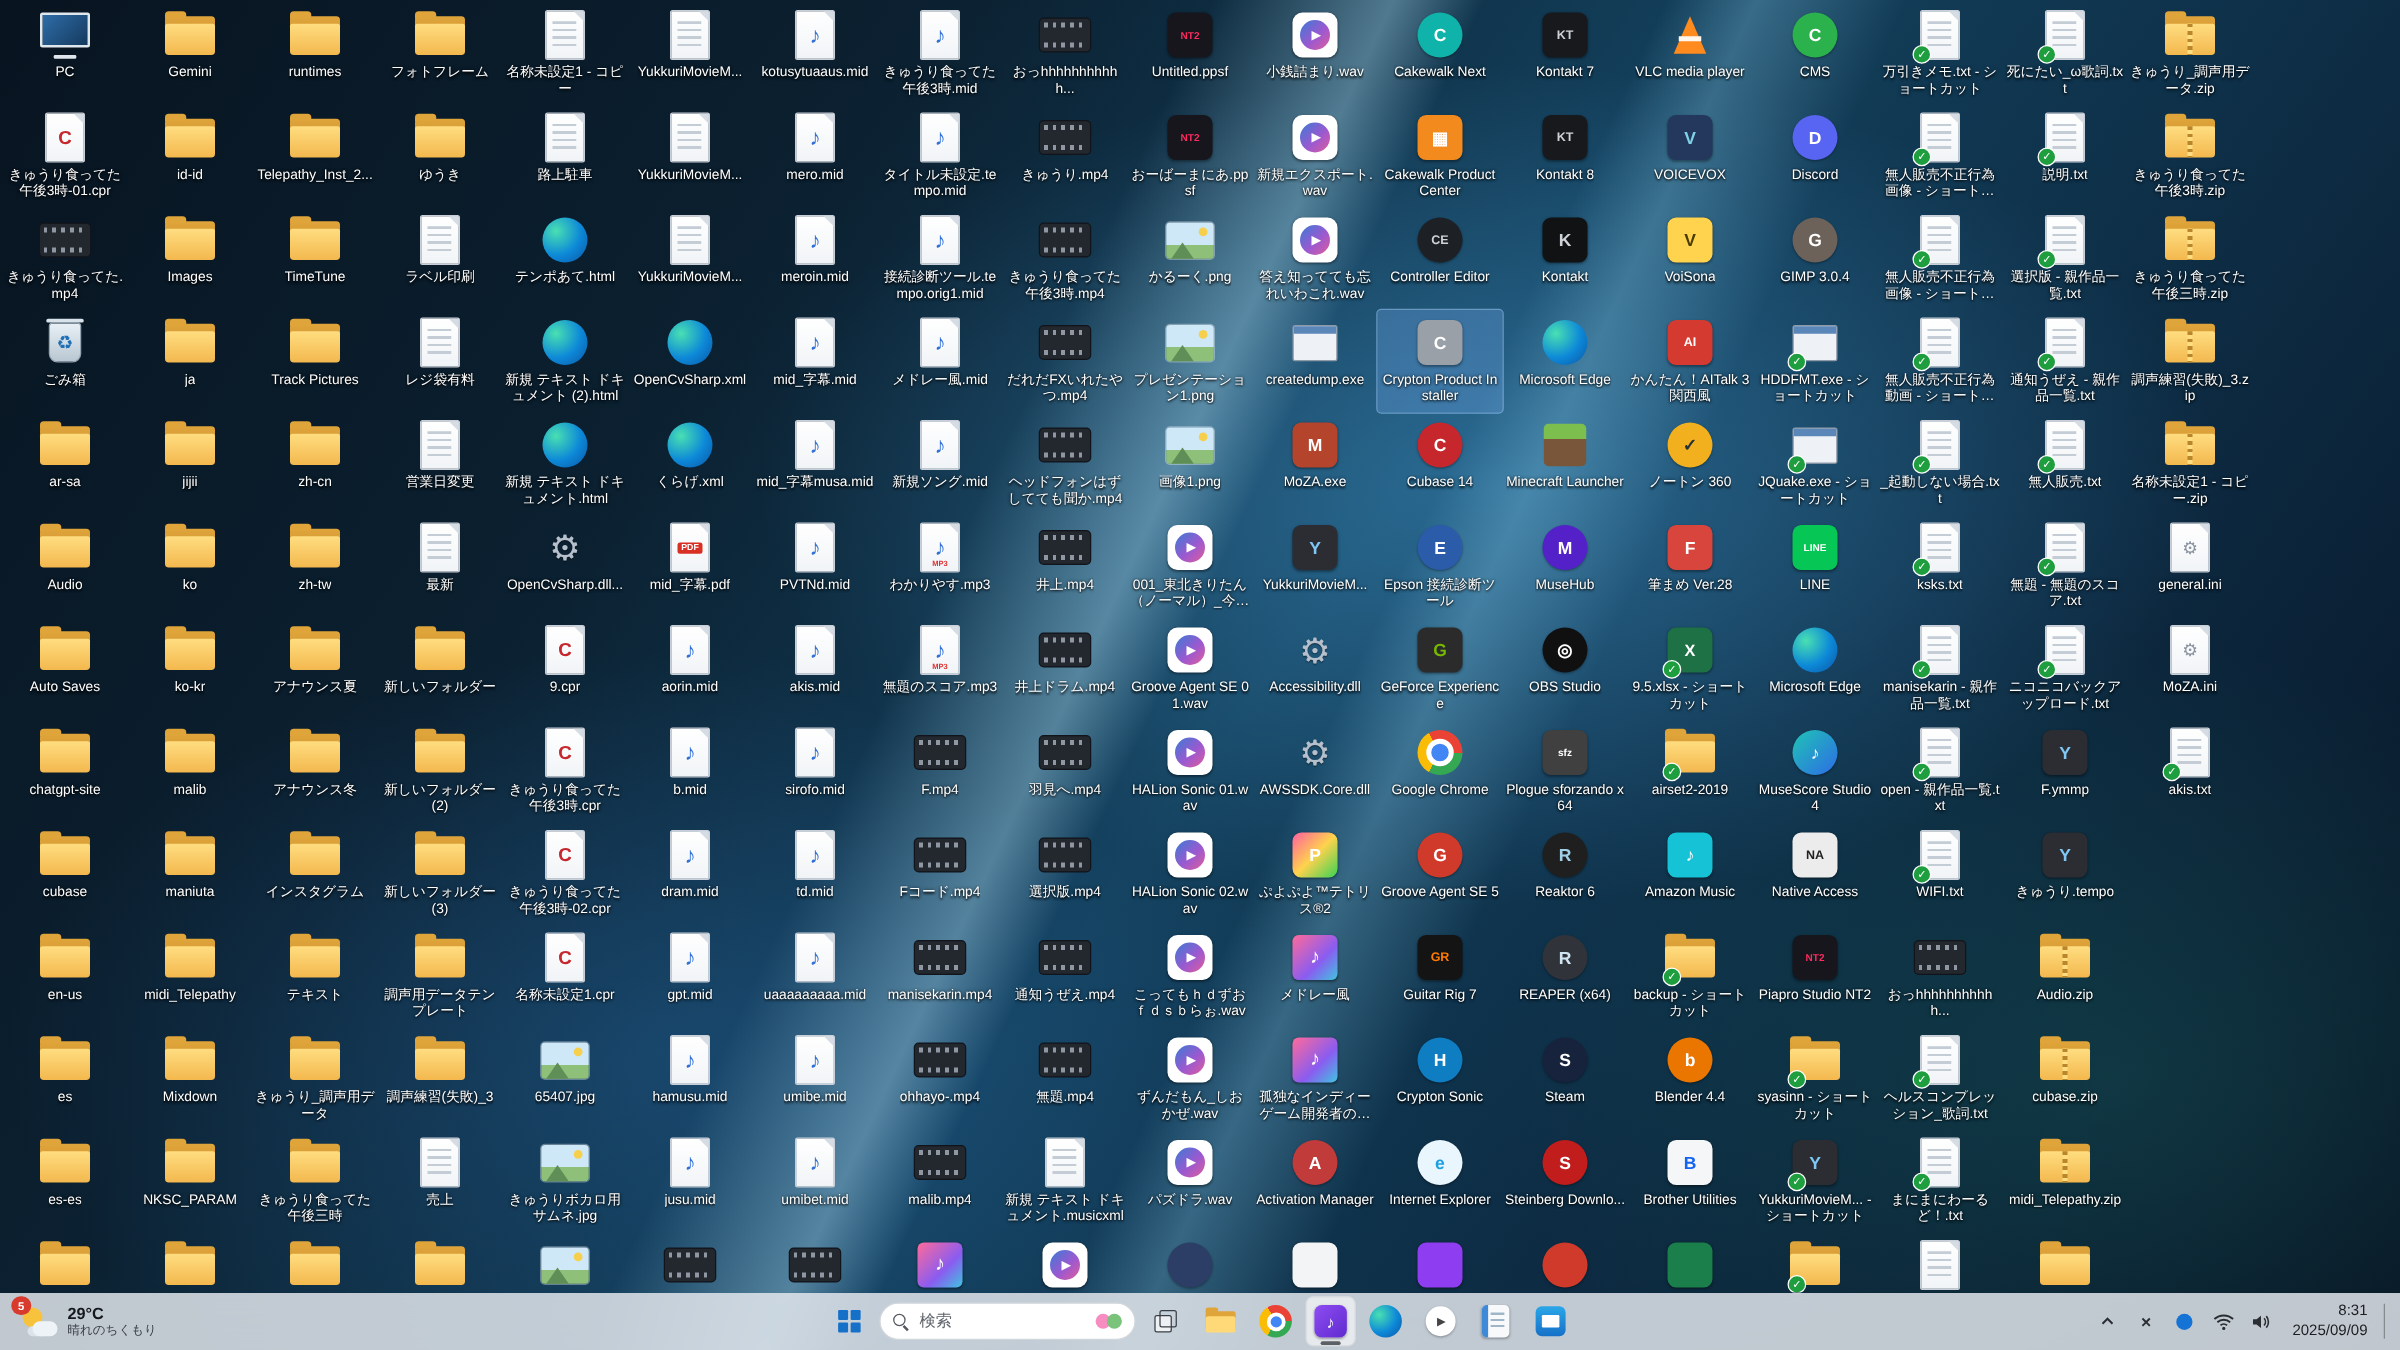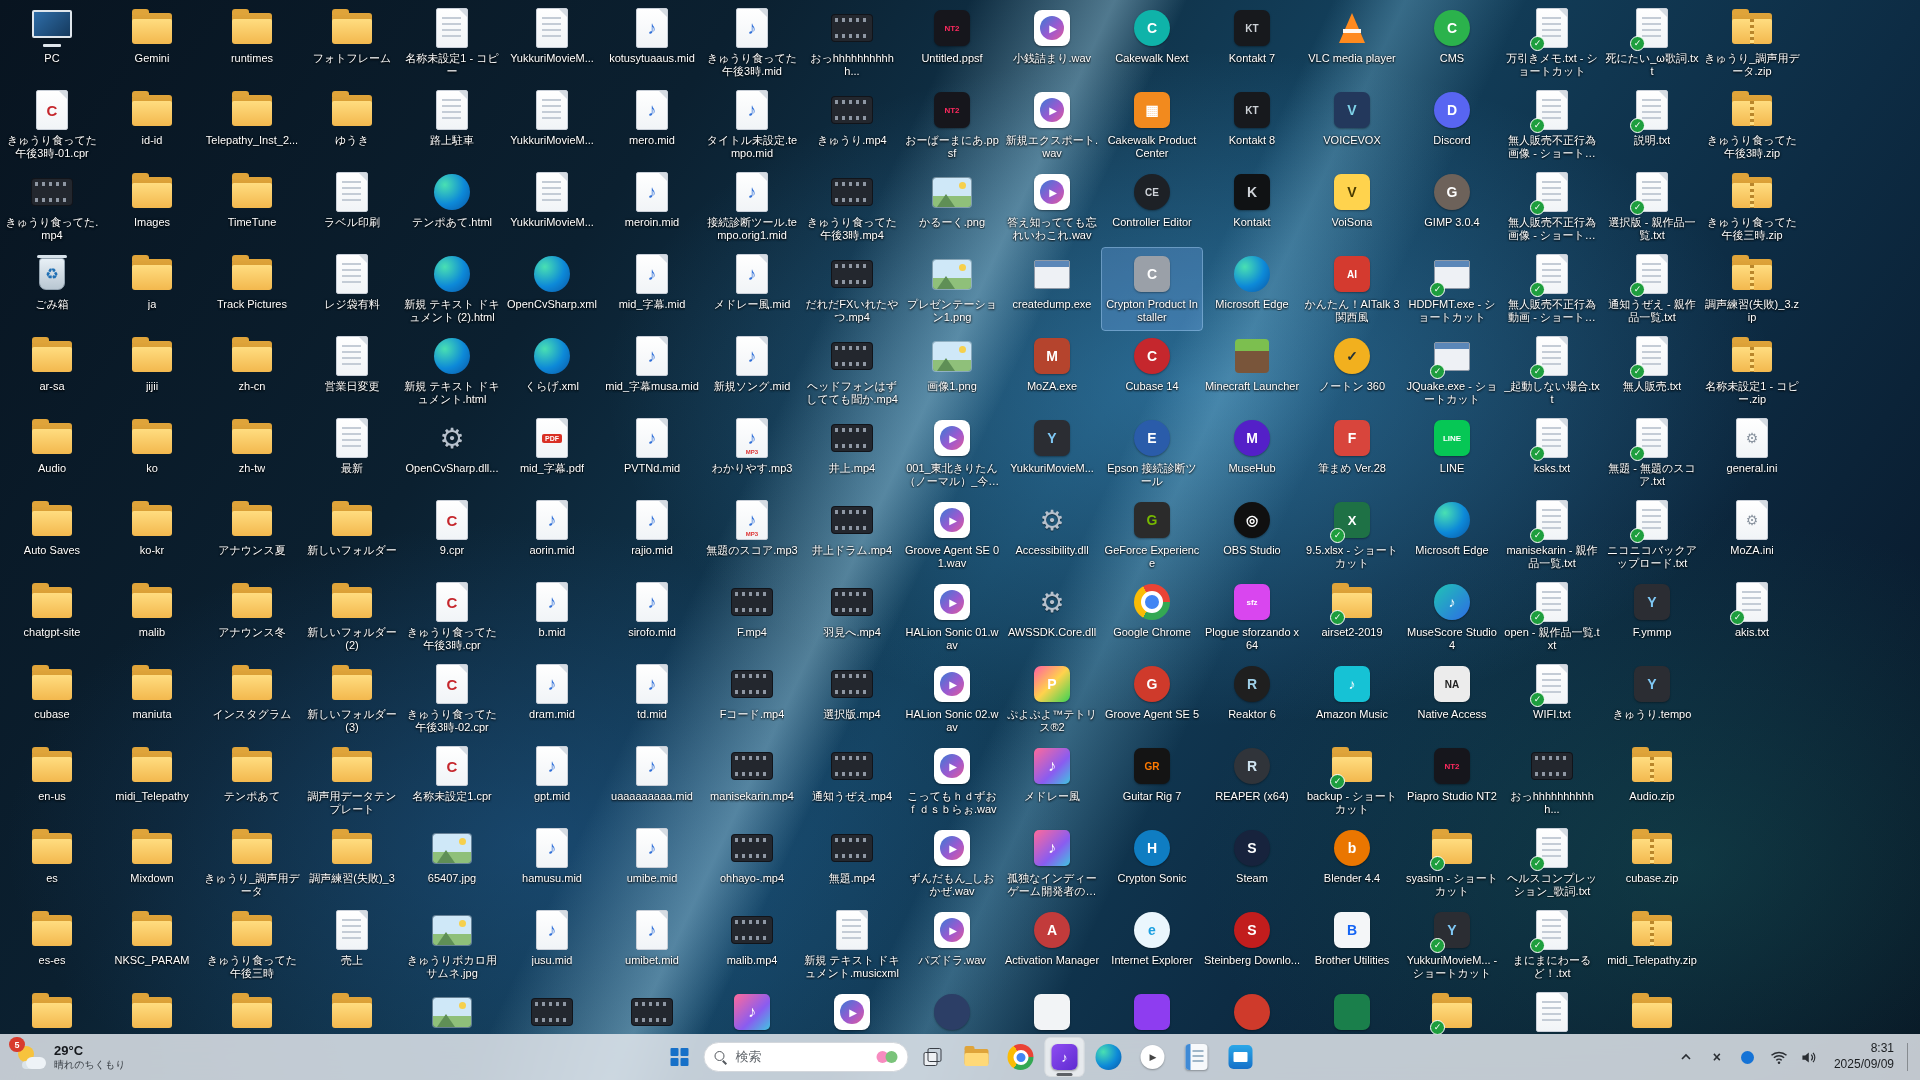--- a/index.html
+++ b/index.html
@@ -935,21 +935,21 @@
         </i>
       </div>
       <div class="label">aorin.mid</div>
     </div>
     <div class="cell">
       <div class="ic">
         <i class="page">
           <u class="g-note">♪</u>
         </i>
       </div>
-      <div class="label">rajio.mid</div>
+      <div class="label">akis.mid</div>
     </div>
     <div class="cell">
       <div class="ic">
         <i class="page">
           <u class="g-note">♪</u>
           <u class="g-mp3">MP3</u>
         </i>
       </div>
       <div class="label">無題のスコア.mp3</div>
     </div>
@@ -1107,21 +1107,21 @@
     <div class="cell">
       <div class="ic">
         <i class="chromeO">
           <u class="chromeI"></u>
         </i>
       </div>
       <div class="label">Google Chrome</div>
     </div>
     <div class="cell">
       <div class="ic">
-        <i class="tile" style="background:#d946ef">
+        <i class="tile" style="background:#404040">
           <b style="color:#fff;font-size:8px">sfz</b>
         </i>
       </div>
       <div class="label">Plogue sforzando x64</div>
     </div>
     <div class="cell">
       <div class="ic">
         <i class="fb"></i>
         <i class="ff"></i>
         <span class="chk">✓</span>
@@ -1298,21 +1298,21 @@
         <i class="fb"></i>
         <i class="ff"></i>
       </div>
       <div class="label">midi_Telepathy</div>
     </div>
     <div class="cell">
       <div class="ic">
         <i class="fb"></i>
         <i class="ff"></i>
       </div>
-      <div class="label">テンポあて</div>
+      <div class="label">テキスト</div>
     </div>
     <div class="cell">
       <div class="ic">
         <i class="fb"></i>
         <i class="ff"></i>
       </div>
       <div class="label">調声用データテンプレート</div>
     </div>
     <div class="cell">
       <div class="ic">

